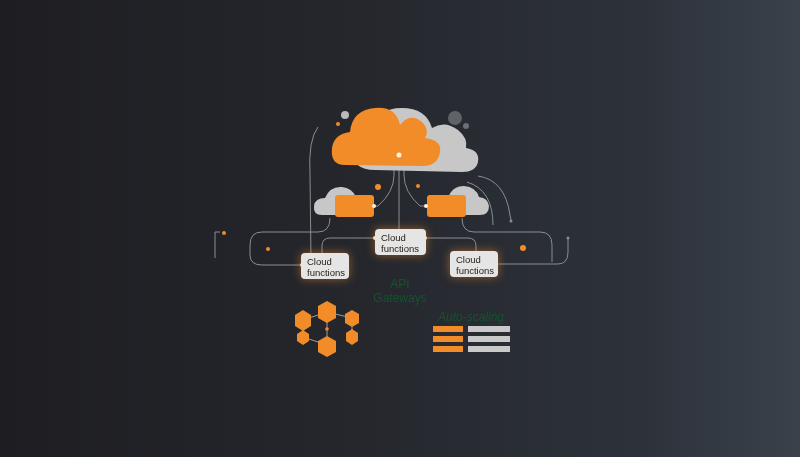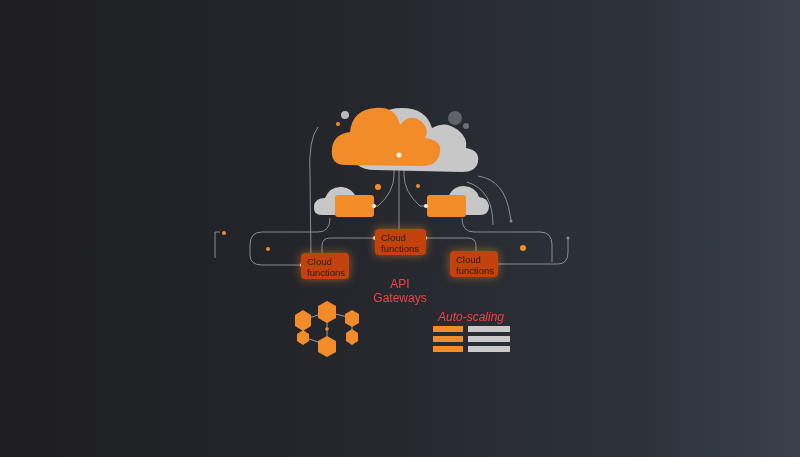--- a/index.html
+++ b/index.html
@@ -1,23 +1,23 @@
 <!DOCTYPE html>
 <html><head>
   <meta charset="utf-8">
   <style>
     html,body{margin:0;padding:0;}
     body{width:800px;height:457px;overflow:hidden;position:relative;
       background:linear-gradient(90deg,#1e1e22 0%,#25272d 45%,#2d323a 80%,#3a414b 100%);
       font-family:"Liberation Sans",sans-serif;}
     svg.scene{position:absolute;left:0;top:0;}
-    .node{position:absolute;background:#c2410c;border-radius:4px;color:#2a2016;
+    .node{position:absolute;background:#e5e5e5;border-radius:4px;color:#2a2016;
       font-size:9.5px;line-height:11px;padding:3px 6px;box-sizing:border-box;
       box-shadow:0 0 10px rgba(242,140,40,0.55);}
-    .label{position:absolute;color:#ef4444;font-size:12px;text-align:center;line-height:14px;}
+    .label{position:absolute;color:#14532d;font-size:12px;text-align:center;line-height:14px;}
   </style>
 </head>
 <body>
 
 <svg class="scene" width="800" height="457" viewBox="0 0 800 457">
   <defs>
     <filter id="glow" x="-50%" y="-50%" width="200%" height="200%">
       <feGaussianBlur stdDeviation="2"></feGaussianBlur>
     </filter>
   </defs>

